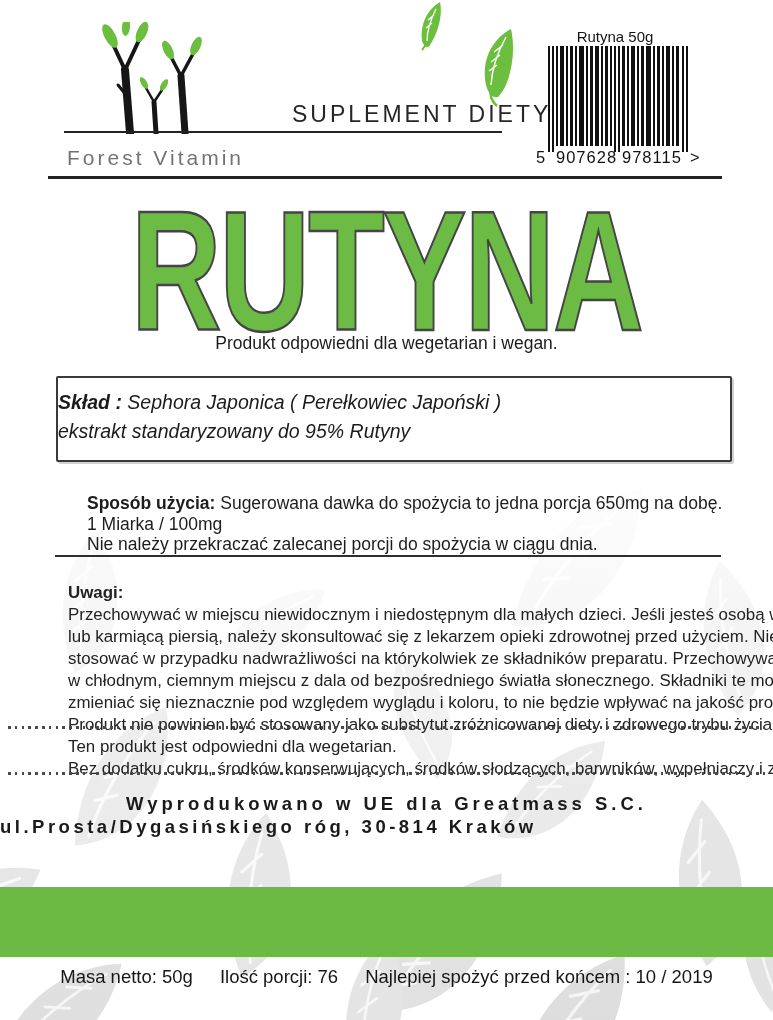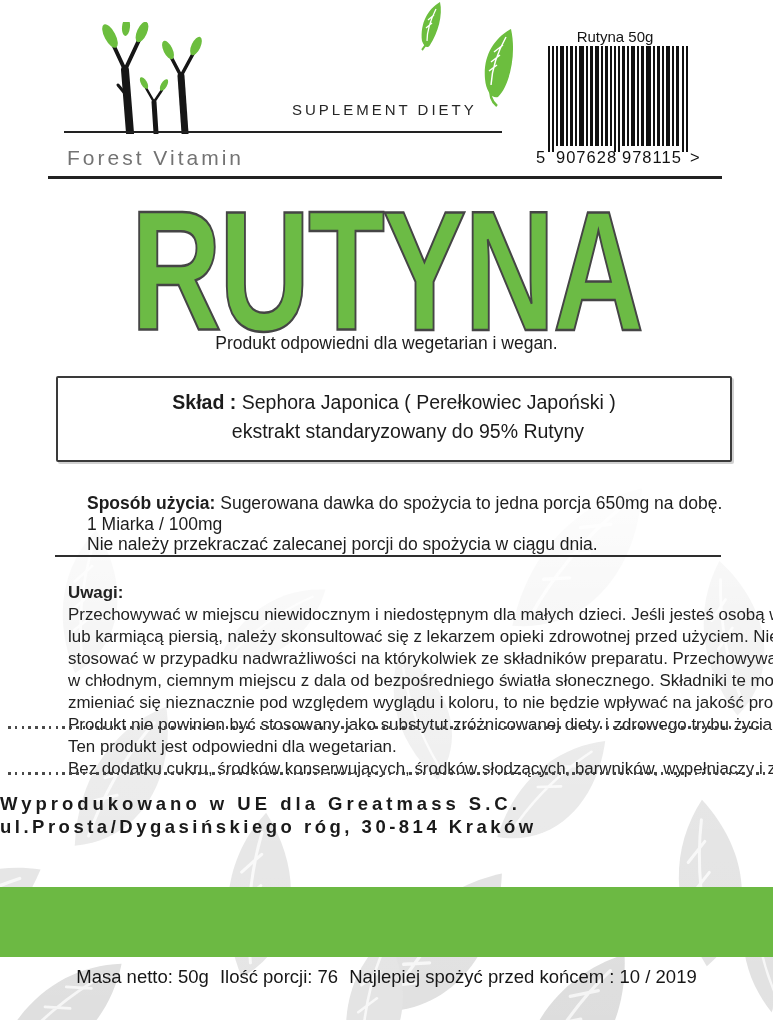--- a/index.html
+++ b/index.html
@@ -11,21 +11,21 @@
   .abs{position:absolute;}
   
   .wm{position:absolute;left:0;top:0;z-index:0;}
   .fade{
     position:absolute;left:0;top:0;width:773px;height:1020px;z-index:1;
     background:linear-gradient(180deg,#fff 0%,#fff 36%,rgba(255,255,255,.85) 50%,
       rgba(255,255,255,.55) 62%,rgba(255,255,255,.3) 75%,rgba(255,255,255,.18) 100%);
   }
   .z{z-index:2;}
   
-  .tagline{left:292px;top:101px;font-size:15px;letter-spacing:3px;color:#262626;white-space:nowrap;}
+  .tagline{left:292px;top:101px;font-size:23px;letter-spacing:3px;color:#262626;white-space:nowrap;}
   .rule1{left:64px;top:131px;width:438px;height:2px;background:#222;}
   .brand{left:67px;top:146px;font-size:21px;letter-spacing:3px;color:#737373;white-space:nowrap;}
   .rule2{left:48px;top:176px;width:674px;height:2.5px;background:#222;}
   
   .barcode{left:540px;top:28px;width:160px;height:146px;}
   .bc-label{position:absolute;left:0;top:0;width:150px;text-align:center;font-size:15px;color:#141414;}
   .bc-bars{position:absolute;left:8px;top:18px;}
   .bc-nums{position:absolute;top:120px;left:0;width:160px;height:22px;font-size:16.5px;color:#111;}
   .bc-nums span{position:absolute;top:0;letter-spacing:1px;}
   .bc-p{left:-4px;} .bc-g1{left:16px;width:56px;text-align:center;}
@@ -35,38 +35,38 @@
   .title span{
     display:inline-block;font-size:170px;font-weight:bold;letter-spacing:-3px;
     color:#6CBB45;-webkit-text-stroke:2.5px #454545;transform:scaleX(0.74);
     transform-origin:50% 50%;white-space:nowrap;
   }
   .subtitle{left:0;top:333px;width:773px;text-align:center;font-size:17.5px;color:#1c1c1c;}
   
   .skladbox{
     left:56px;top:376px;width:672px;height:82px;background:#fff;
     border:2px solid #3a3a3a;border-radius:2px;box-shadow:2px 2px 0 rgba(0,0,0,.18);
-    text-align:center;font-size:19.5px;color:#1b1b1b;
+    text-align:left;font-size:19.5px;color:#1b1b1b;font-style:italic;
   }
   .skladbox .l1{margin-top:13px;}
-  .skladbox .l2{margin-top:6px;margin-left:28px;}
+  .skladbox .l2{margin-top:6px;}
   .b{font-weight:bold;}
   
   .usage{left:87px;top:481px;font-size:17.5px;line-height:20.7px;color:#1d1d1d;white-space:nowrap;margin-top:12px;}
   .rule3{left:55px;top:555px;width:666px;height:2px;background:#2e2e2e;}
   
   .notes{left:68px;top:582px;font-size:16.9px;line-height:22px;color:#222;white-space:nowrap;}
   .dots{left:8px;height:3px;background:repeating-linear-gradient(to right,#4a4a4a 0 2.5px,transparent 2.5px 6.8px);width:757px;}
   .dots1{top:726px;} .dots2{top:772px;}
   
-  .prod1{left:0;top:793px;width:773px;text-align:left;font-size:18.5px;font-weight:bold;letter-spacing:4px;color:#1a1a1a;white-space:nowrap;}
+  .prod1{left:0;top:793px;width:773px;text-align:center;font-size:18.5px;font-weight:bold;letter-spacing:4px;color:#1a1a1a;white-space:nowrap;}
   .prod2{left:0;top:816px;width:773px;text-align:left;font-size:18.5px;font-weight:bold;letter-spacing:3.5px;color:#1a1a1a;white-space:nowrap;}
   
   .band{left:0;top:887px;width:773px;height:70px;background:#6CB943;}
-  .footer{left:0;top:966px;width:773px;display:flex;justify-content:center;gap:11px;font-size:18.5px;color:#161616;white-space:nowrap;}
+  .footer{left:0;top:966px;width:773px;display:flex;justify-content:center;gap:27px;font-size:18.5px;color:#161616;white-space:nowrap;}
 </style>
 </head>
 <body>
 
 <div class="label">
 
   <svg class="wm" width="773" height="1020" viewBox="0 0 773 1020">
     <g stroke-linecap="round">
       <g transform="translate(560,455) rotate(20) scale(1.7)">
           <path d="M52,2 C20,22 2,58 8,104 C52,92 66,46 52,2 Z" fill="#ececec"></path>

